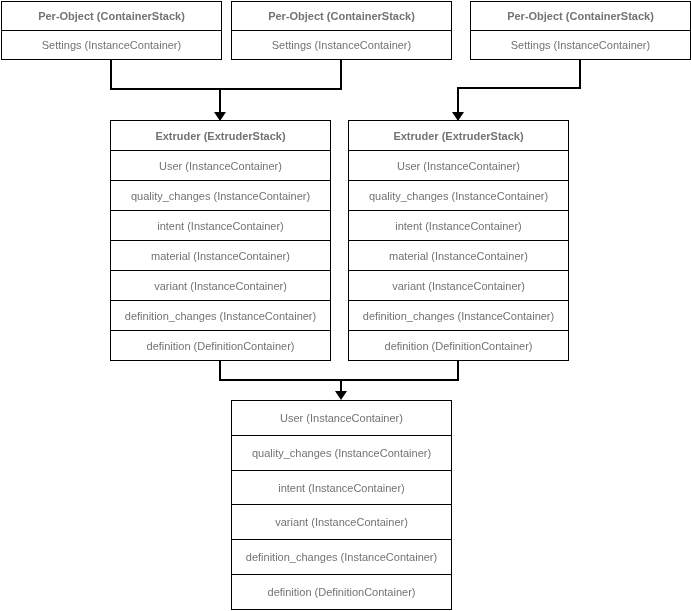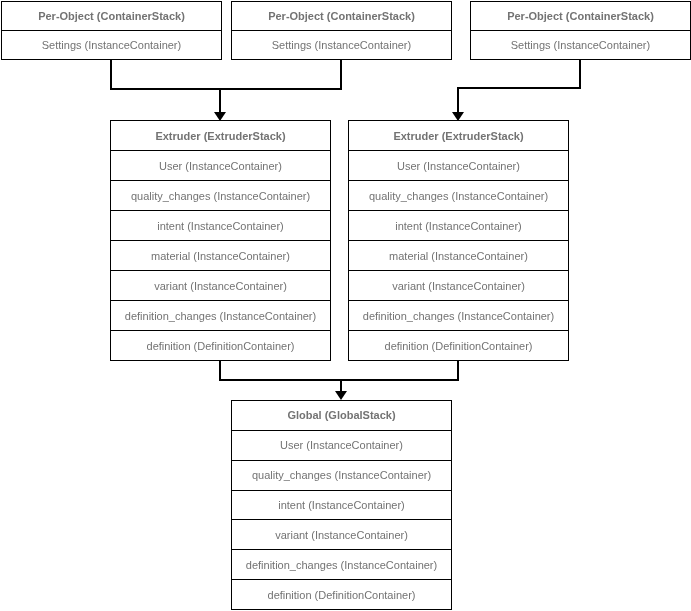--- a/index.html
+++ b/index.html
@@ -103,21 +103,20 @@
     <div class="cell">definition (DefinitionContainer)</div>
   </div>
 
   <div class="line" style="left:219.25px; top:360px; width:1.5px; height:20px"></div>
   <div class="line" style="left:457.25px; top:360px; width:1.5px; height:20px"></div>
   <div class="line" style="left:219.25px; top:379px; width:239.5px; height:1.5px"></div>
   <div class="line" style="left:340.25px; top:379px; width:1.5px; height:13px"></div>
   <div class="arrowhead" style="left:335px; top:391px"></div>
 
   <div class="stack" style="left:231px; top:400px; width:221px; height:210px">
-    <div class="cell hdr">Global (GlobalStack)</div>
     <div class="cell">User (InstanceContainer)</div>
     <div class="cell">quality_changes (InstanceContainer)</div>
     <div class="cell">intent (InstanceContainer)</div>
     <div class="cell">variant (InstanceContainer)</div>
     <div class="cell">definition_changes (InstanceContainer)</div>
     <div class="cell">definition (DefinitionContainer)</div>
   </div>
 
 </div>
 

